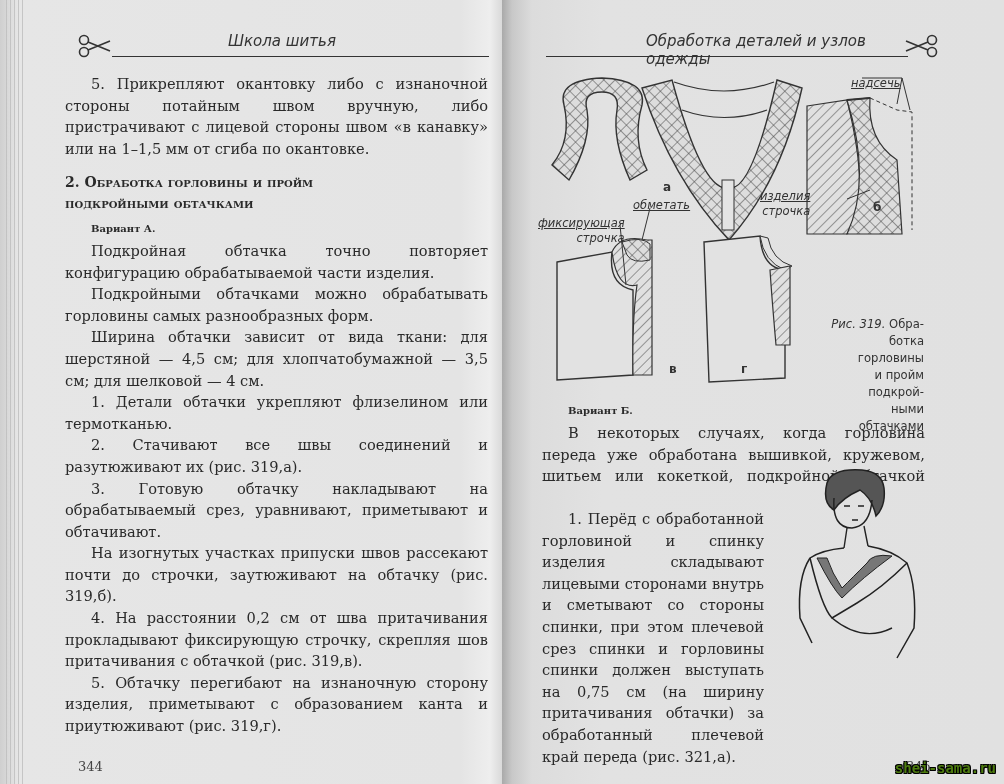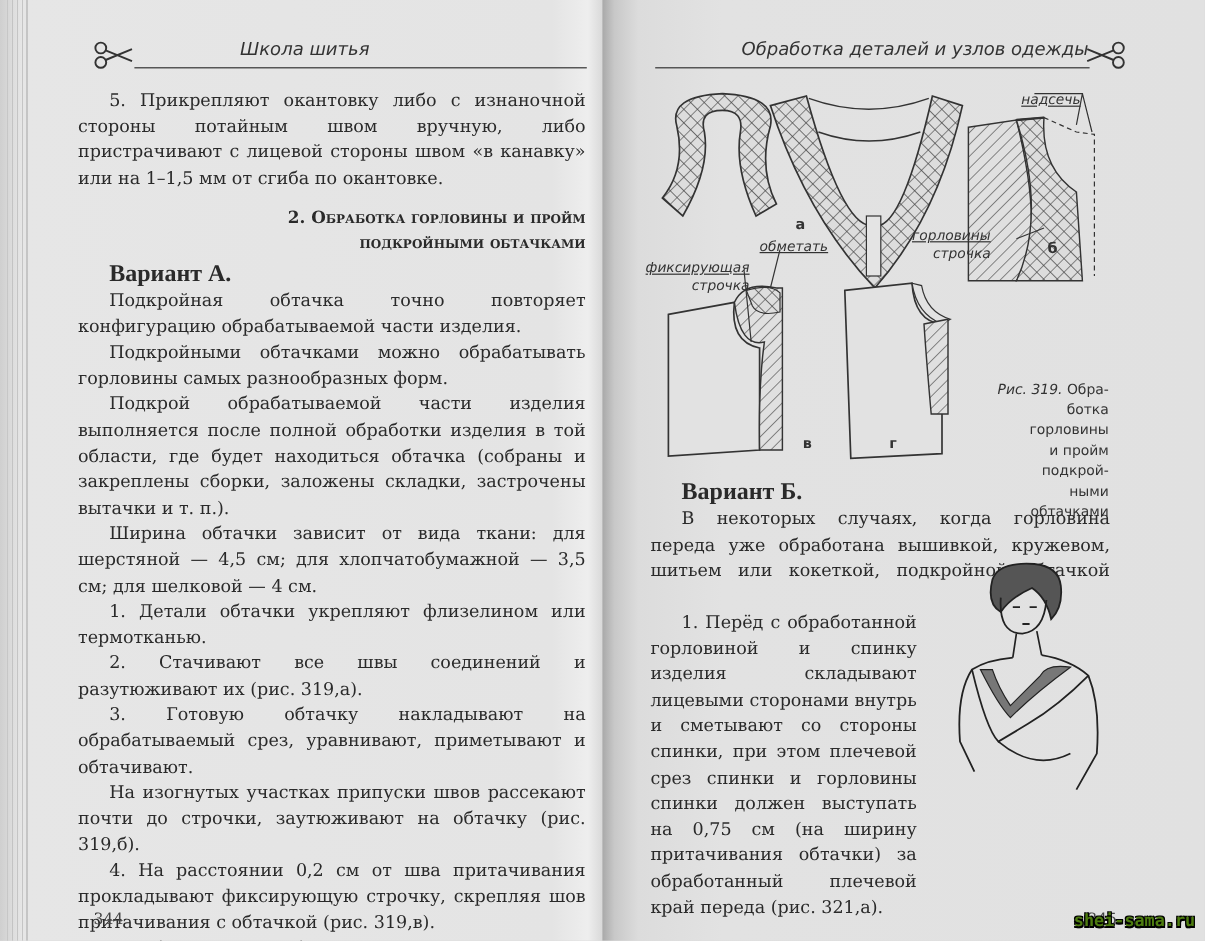--- a/index.html
+++ b/index.html
@@ -2,27 +2,27 @@
 <html><head>
 <meta charset="utf-8">
 <style>
   html,body{margin:0;padding:0;}
   body{width:1004px;height:784px;overflow:hidden;background:#dcdcdc;position:relative;font-family:"DejaVu Serif","Liberation Serif",serif;color:#2a2a2a;}
   .page{position:absolute;top:0;height:784px;background:#e3e3e3;}
   .page.left{left:0;width:502px;background:linear-gradient(to right,#cfcfcf 0,#e6e6e6 18px,#e4e4e4 460px,#eeeeee 490px,#d9d9d9 502px);}
   .page.right{left:502px;width:502px;background:linear-gradient(to right,#a9a9a9 0,#c8c8c8 10px,#dcdcdc 30px,#e2e2e2 100px,#e1e1e1 502px);}
   .edge-lines{position:absolute;left:6px;top:0;width:18px;height:784px;background:repeating-linear-gradient(to right,#bdbdbd 0,#bdbdbd 1px,transparent 1px,transparent 4px);opacity:.8;}
   .runhead{position:absolute;top:28px;height:28px;border-bottom:1.5px solid #333;}
-  .runhead .t{position:absolute;top:4px;font-family:"DejaVu Sans","Liberation Sans",sans-serif;font-style:italic;font-size:15px;color:#333;}
+  .runhead .t{position:absolute;top:4px;font-family:"DejaVu Sans","Liberation Sans",sans-serif;font-style:italic;font-size:15px;color:#333;margin-left:28px;}
   .scissors{position:absolute;width:34px;height:24px;}
   .text{position:absolute;font-size:14.6px;line-height:21.6px;text-align:justify;}
   .text p{margin:0;text-indent:26px;}
   .text p.noind{text-indent:0;}
-  .h2{text-align:right;font-weight:bold;font-variant:small-caps;font-size:14px;line-height:21px;}
-  .variant{font-weight:bold;font-size:20px;text-indent:26px;margin-top:4px !important;font-family:Liberation Serif, serif;}
+  .h2{text-align:left;font-weight:bold;font-variant:small-caps;font-size:14px;line-height:21px;}
+  .variant{font-weight:bold;font-size:10px;text-indent:26px;margin-top:4px !important;}
   .pageno{position:absolute;top:759px;font-size:13px;color:#444;}
   .caption{position:absolute;font-family:"DejaVu Sans","Liberation Sans",sans-serif;font-size:11.6px;line-height:17px;color:#333;}
   .caption i{font-style:italic;}
   .fig-label{position:absolute;font-family:"DejaVu Sans","Liberation Sans",sans-serif;font-size:12px;font-weight:bold;color:#333;}
   .anno{position:absolute;font-family:"DejaVu Sans","Liberation Sans",sans-serif;font-style:italic;font-size:11.5px;color:#333;line-height:15px;}
   .anno u{text-decoration:underline;}
   .watermark{position:absolute;right:8px;bottom:8px;font-family:"DejaVu Sans Mono","Liberation Mono",monospace;font-weight:bold;font-size:14px;color:#4d7c0f;text-shadow:-1px -1px 0 #000,1px -1px 0 #000,-1px 1px 0 #000,1px 1px 0 #000,0 1px 0 #000,1px 0 0 #000;}
   svg{position:absolute;overflow:visible;}
 </style>
 </head>
@@ -40,21 +40,20 @@
     <span class="t" style="left:88px;">Школа шитья</span>
   </div>
 
   <div class="text" style="left:65px;top:73px;width:423px;">
     <p>5. Прикрепляют окантовку либо с изнаночной стороны потайным швом вручную, либо пристрачивают с лицевой стороны швом «в канавку» или на 1–1,5 мм от сгиба по окантовке.</p>
     <p class="h2 noind" style="margin-top:13px;">2. Обработка горловины и пройм</p>
     <p class="h2 noind">подкройными обтачками</p>
     <p class="variant">Вариант А.</p>
     <p>Подкройная обтачка точно повторяет конфигурацию обрабатываемой части изделия.</p>
     <p>Подкройными обтачками можно обрабатывать горловины самых разнообразных форм.</p>
-    <p>Подкрой обрабатываемой части изделия выполняется после полной обработки изделия в той области, где будет находиться обтачка (собраны и закреплены сборки, заложены складки, застрочены вытачки и т. п.).</p>
     <p>Ширина обтачки зависит от вида ткани: для шерстяной — 4,5 см; для хлопчатобумажной — 3,5 см; для шелковой — 4 см.</p>
     <p>1. Детали обтачки укрепляют флизелином или термотканью.</p>
     <p>2. Стачивают все швы соединений и разутюживают их (рис. 319,а).</p>
     <p>3. Готовую обтачку накладывают на обрабатываемый срез, уравнивают, приметывают и обтачивают.</p>
     <p>На изогнутых участках припуски швов рассекают почти до строчки, заутюживают на обтачку (рис. 319,б).</p>
     <p>4. На расстоянии 0,2 см от шва притачивания прокладывают фиксирующую строчку, скрепляя шов притачивания с обтачкой (рис. 319,в).</p>
     <p>5. Обтачку перегибают на изнаночную сторону изделия, приметывают с образованием канта и приутюживают (рис. 319,г).</p>
 
   </div>
 
@@ -108,21 +107,21 @@
     <path d="M268 270 L288 266 L288 345 L274 345 Q270 300 268 270 Z" fill="url(#diag)" stroke="#333" stroke-width="1.2"></path>
   </svg>
 
   <div class="fig-label" style="left:161px;top:180px;">а</div>
   <div class="fig-label" style="left:371px;top:200px;">б</div>
   <div class="fig-label" style="left:167px;top:362px;">в</div>
   <div class="fig-label" style="left:239px;top:362px;">г</div>
 
   <div class="anno" style="left:349px;top:76px;"><u>надсечь</u></div>
   <div class="anno" style="left:258px;top:189px;text-align:right;">
-    <u>горловины</u><br>
+    <u>изделия</u><br>
     <span>строчка</span>
   </div>
   <div class="anno" style="left:131px;top:198px;"><u>обметать</u></div>
   <div class="anno" style="left:36px;top:216px;text-align:right;">
     <u>фиксирующая</u><br>
     <span>строчка</span>
   </div>
 
   <div class="caption" style="left:326px;top:316px;text-align:right;width:96px;">
     <i>Рис. 319.</i> <span>Обра-</span><br>

